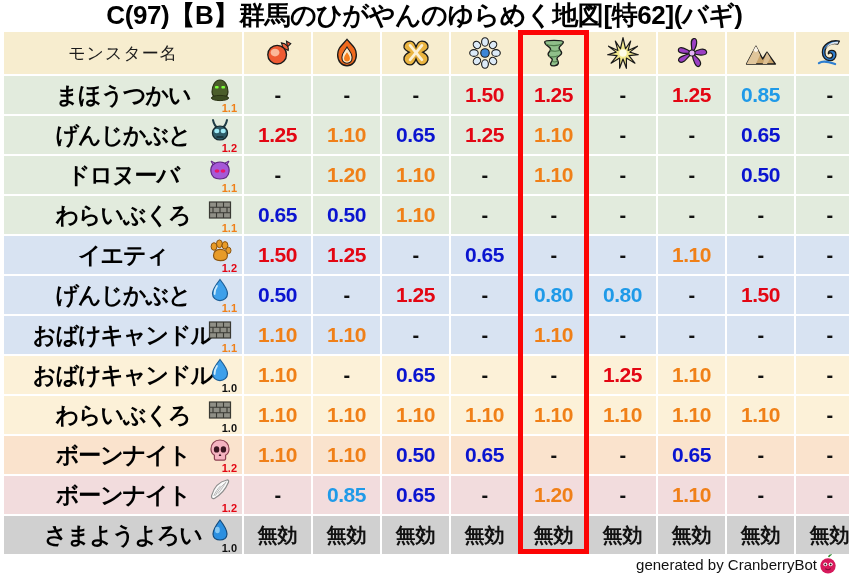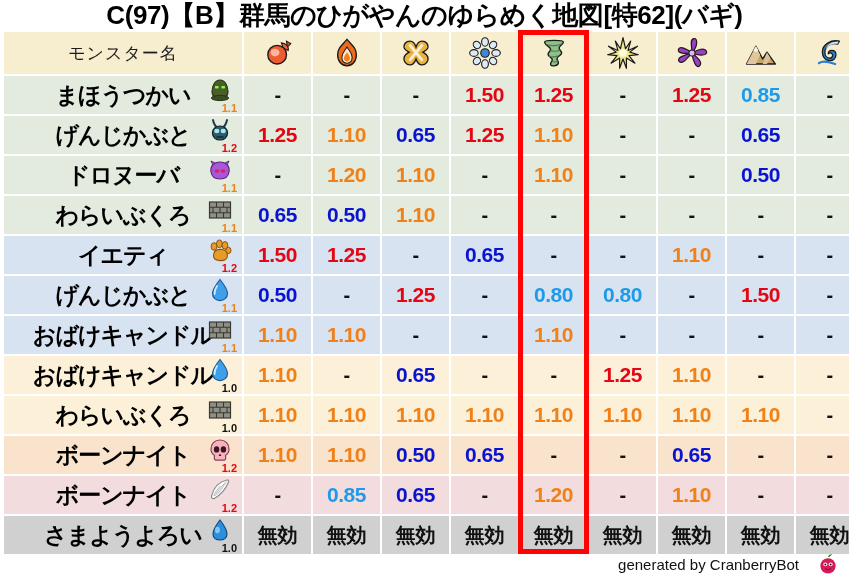--- a/index.html
+++ b/index.html
@@ -143,21 +143,21 @@
     z-index: 30;
   }
 
   
   #footer {
     position: absolute;
     right: 10px;
     bottom: 6px;
     display: flex;
     align-items: center;
-    gap: 18px;
+    gap: 0;
     height: 26px;
   }
   #footer .ftext {
     font-size: 15px;
     color: #111111;
     font-family: "Liberation Sans", "DejaVu Sans", sans-serif;
   }
   #footer .cranberry { width: 22px; height: 22px; display: block; }
 </style>
 </head>

